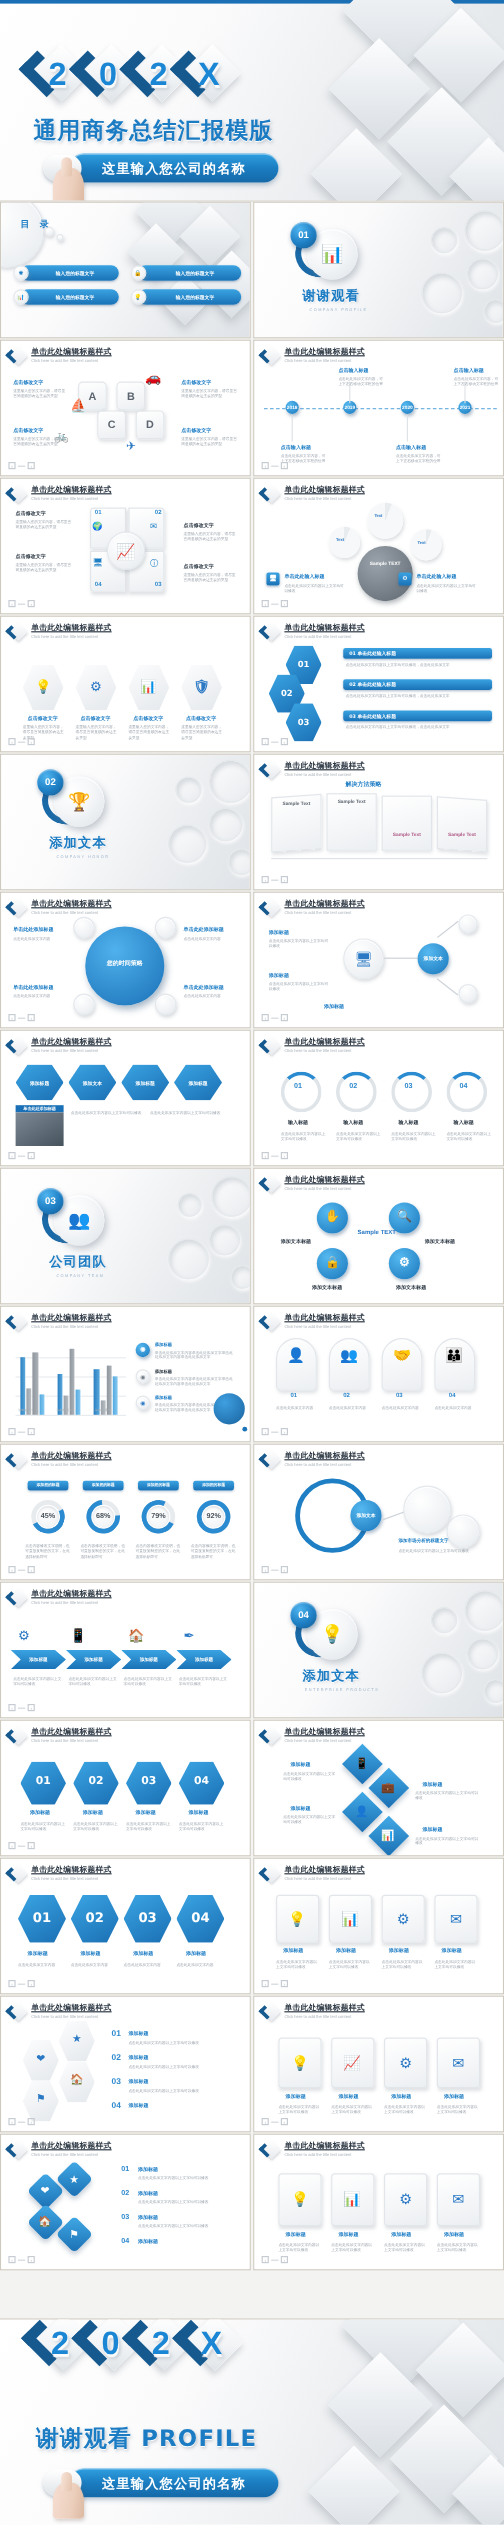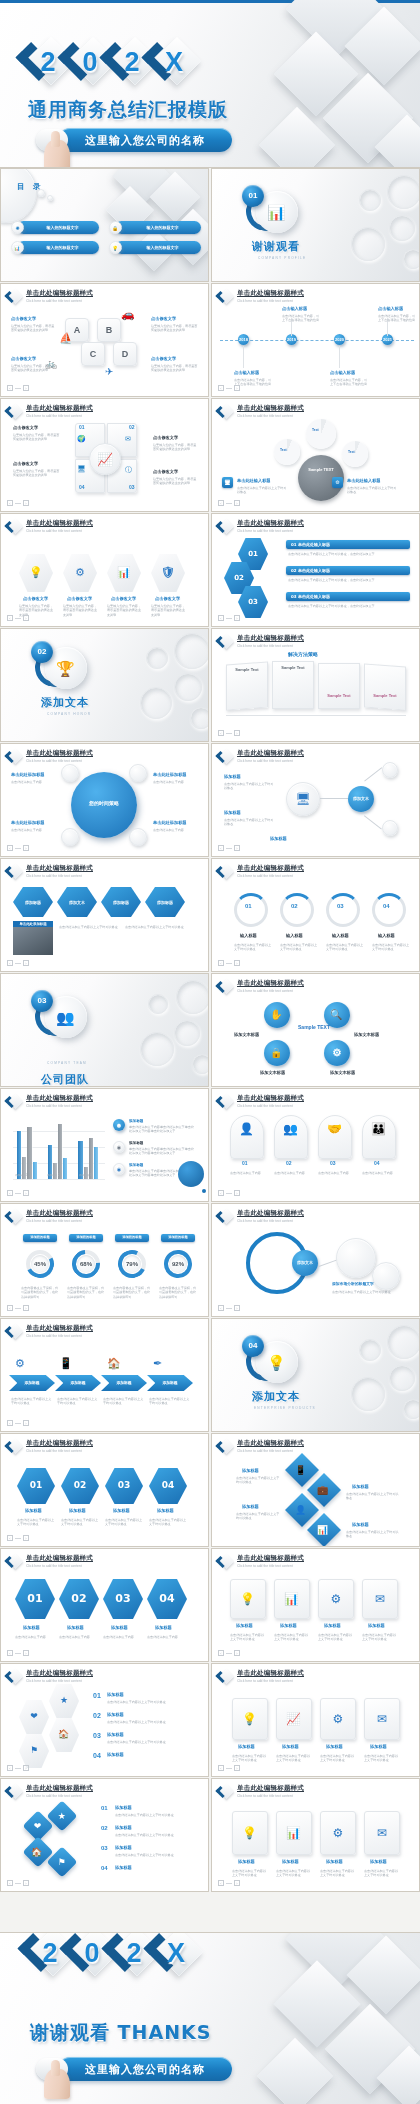--- a/index.html
+++ b/index.html
@@ -747,21 +747,21 @@
       <i style="right:46px;top:20px;width:20px;height:20px;"></i>
       <i style="right:14px;top:46px;width:26px;height:26px;"></i>
       <i style="right:40px;top:58px;width:34px;height:34px;"></i>
       <i style="right:2px;top:80px;width:20px;height:20px;"></i>
     </div>
     <div class="secarc" style="left:34px;top:22px;"></div>
     <div class="secnum" style="left:44px;top:22px;">
       <span class="secico">👥</span>
     </div>
     <div class="secbadge" style="left:30px;top:16px;">03</div>
-    <div class="sectitle" style="left:40px;top:72px;margin-top:28px;">公司团队</div>
+    <div class="sectitle" style="left:40px;top:72px;">公司团队</div>
     <div class="secsub" style="left:46px;top:88px;">COMPANY TEAM</div>
   </div>
 
   <div class="slide half" style="left:211px;top:973px;">
     <div class="bg-white"></div>
     <div class="sh">
       <div class="mark">
           <div class="d1"></div>
           <div class="d2"></div>
         </div>
@@ -1286,21 +1286,21 @@
         <div class="chev"></div>
         <div class="gly">2</div>
       </div>
       <div class="ycell">
         <div class="dwhite"></div>
         <div class="chev"></div>
         <div class="gly">X</div>
       </div>
     </div>
 
-    <div class="thtitle">谢谢观看 THANKS</div>
+    <div class="thtitle">谢谢观看 PROFILE</div>
 
     <div class="pillwrap" style="left:36px;top:124px;">
       <div class="pill">
         <span>这里输入您公司的名称</span>
       </div>
       <div class="pillknob"></div>
     </div>
     <div class="hand" style="left:44px;top:136px;"></div>
   </div>
 

